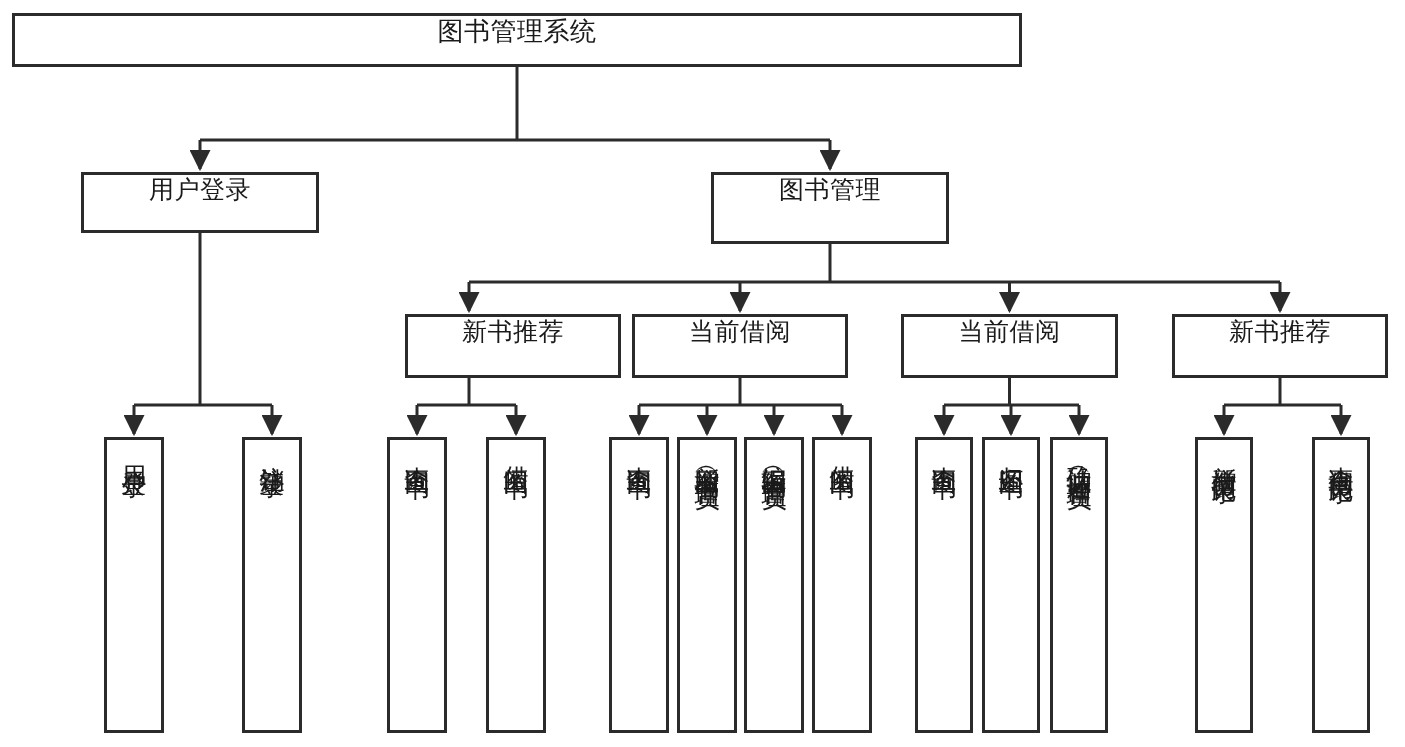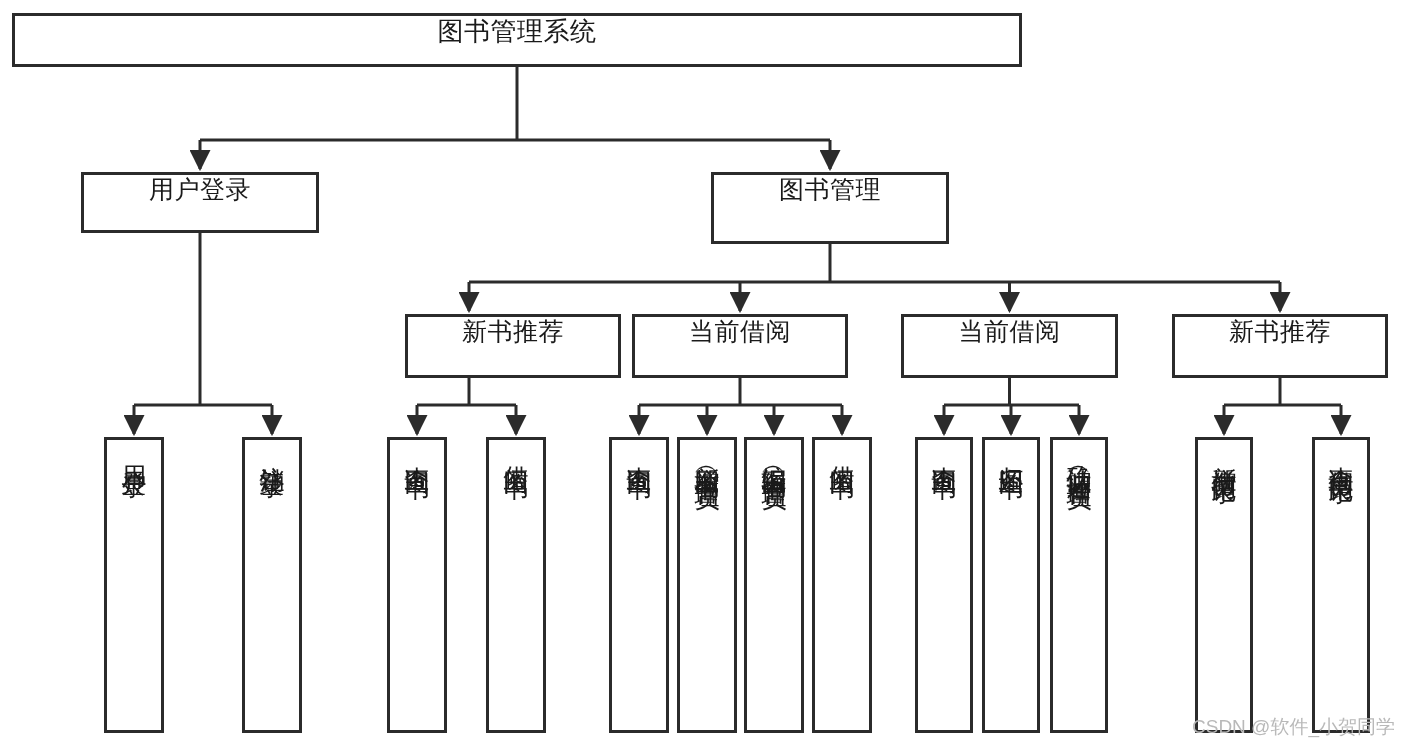--- a/index.html
+++ b/index.html
@@ -173,15 +173,14 @@
         <span class="label">确认归还（管理员）</span>
       </div>
       <div class="node vert" style="left: 1195px; top: 437px; width: 58px; height: 296px;">
         <span class="label">新增借阅记录</span>
       </div>
       <div class="node vert" style="left: 1312px; top: 437px; width: 58px; height: 296px;">
         <span class="label">查询借阅记录</span>
       </div>
     </div>
 
-  <div class="watermark" style="left:1192px; top:714px;">CSDN @软件_小贺同学</div>
 
 </div>
 
 </body></html>

